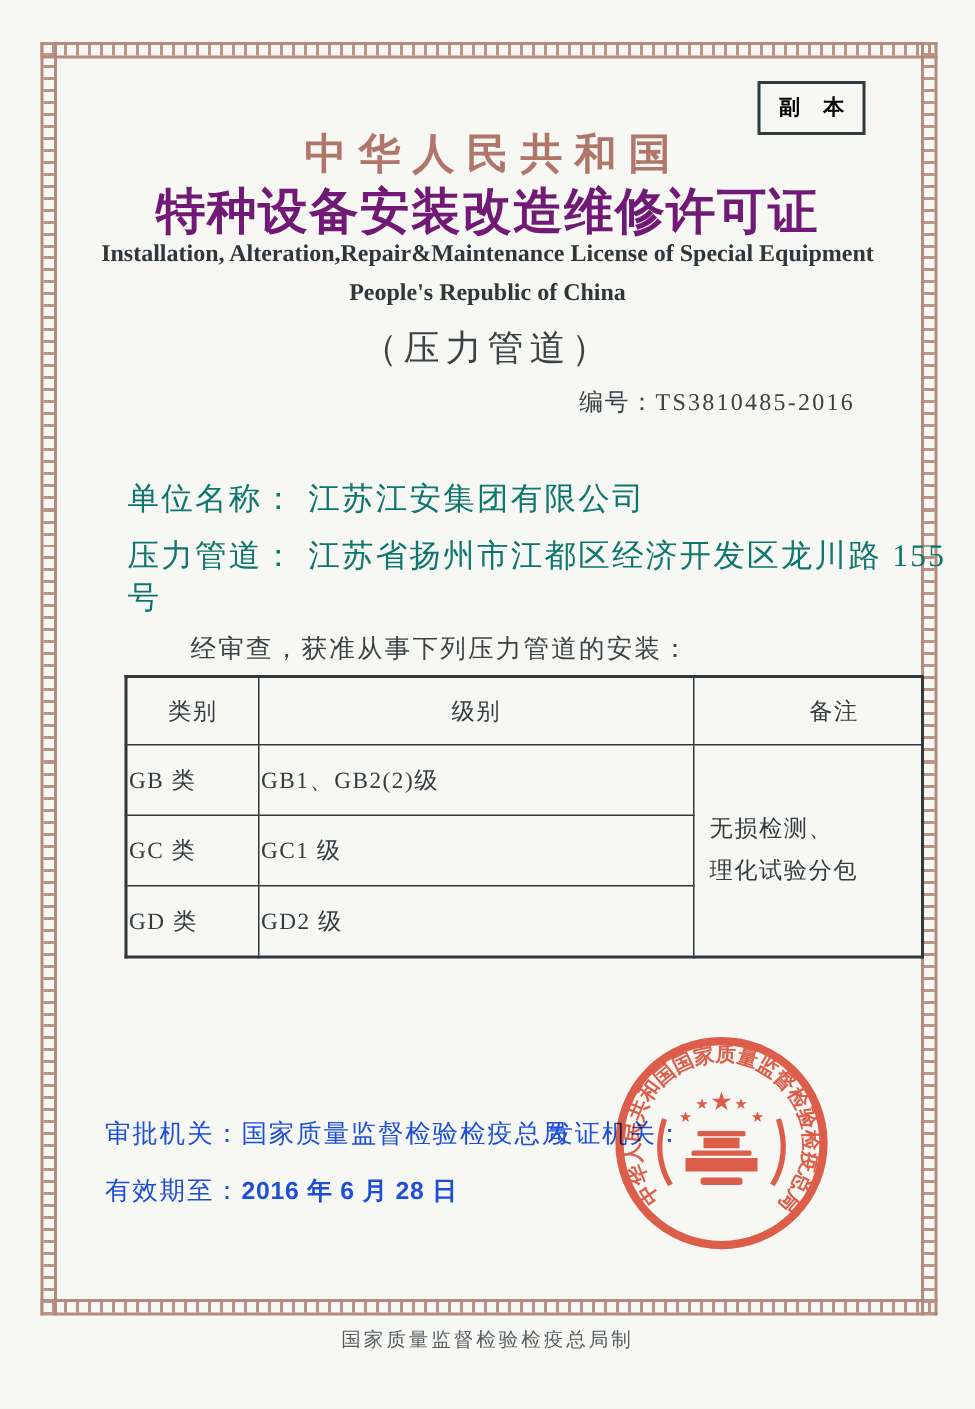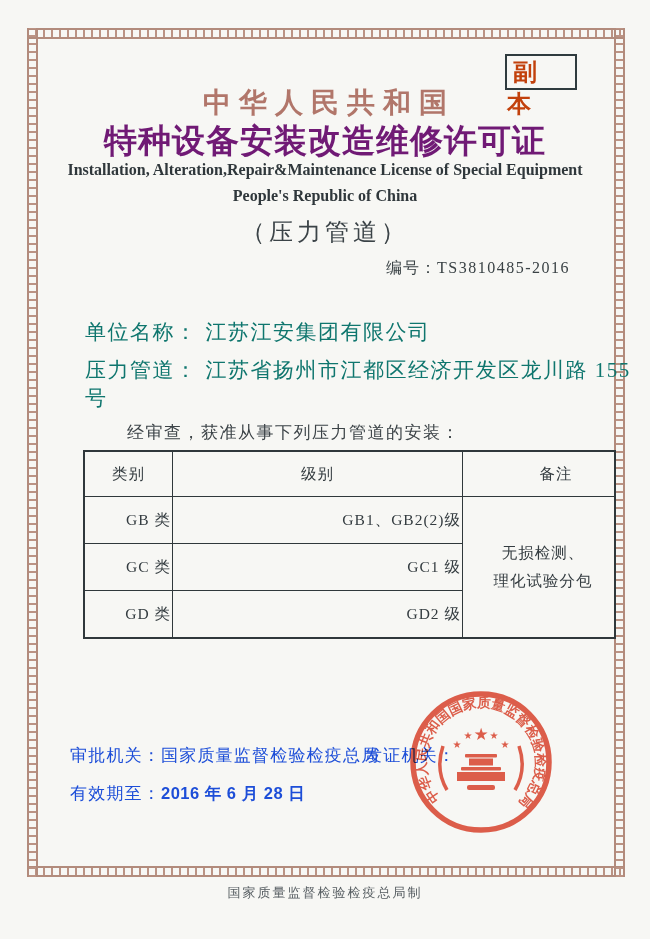--- a/index.html
+++ b/index.html
@@ -17,22 +17,22 @@
        border-top:2px solid #b28b7c; border-bottom:2px solid #b28b7c;
        background:repeating-linear-gradient(90deg,#bb9384 0 2px,transparent 2px 8px);}
   .b-v{top:0; height:100%; width:11px;
        border-left:2px solid #b28b7c; border-right:2px solid #b28b7c;
        background:repeating-linear-gradient(0deg,#bb9384 0 2px,transparent 2px 8px);}
   .b-top{top:0;} .b-bottom{bottom:0;} .b-left{left:0;} .b-right{right:0;}
   
   .badge{
     position:absolute; left:505px; top:54px; width:72px; height:36px;
     border:2.5px solid #2f3b3e; box-sizing:border-box;
-    display:flex; align-items:flex-start; justify-content:center;
-    font-size:24px; font-weight:bold; color:#c2410c; letter-spacing:6px;
+    display:flex; align-items:center; justify-content:center;
+    font-size:14px; font-weight:bold; color:#000000; letter-spacing:6px;
     text-indent:6px; background:#f7f7f4;
   }
   
   .title-cn{position:absolute; left:0; top:84px; width:100%; text-align:center;
     font-size:28px; font-weight:bold; color:#b1766a; letter-spacing:8px; text-indent:8px;}
   .title-main{position:absolute; left:0; top:119px; width:100%; text-align:center;
     font-size:33px; font-weight:bold; color:#701a75; letter-spacing:1px;}
   .title-en1{position:absolute; left:0; top:161px; width:100%; text-align:center;
     font-size:16px; font-weight:bold; color:#2f373b;}
   .title-en2{position:absolute; left:0; top:187px; width:100%; text-align:center;
@@ -50,23 +50,23 @@
   .intro{position:absolute; left:115px; top:421px; font-size:17px; color:#3c4347; letter-spacing:1.5px;margin-left:12px;}
   
   table.scope-table{
     position:absolute; left:83px; top:450px; width:486px; height:176px;
     border-collapse:collapse; table-layout:fixed;
     font-size:15.5px; color:#343c40; letter-spacing:1px;
   }
   table.scope-table, .scope-table th, .scope-table td{border:1.3px solid #30383b;}
   table.scope-table{border:2.5px solid #30383b;}
   .scope-table th{font-weight:normal; height:42px;}
-  .scope-table td{text-align:right; height:44px;}
+  .scope-table td{text-align:left; height:44px;}
   .scope-table .c1{width:85px;} .scope-table .c2{width:287px;} .scope-table .c3{width:114px;padding-left:36px;}
-  .scope-table td.remark{text-align:center; padding-left:10px; line-height:1.8;}
+  .scope-table td.remark{text-align:left; padding-left:10px; line-height:1.8;}
   .scope-table td.remark span{display:block;}
   
   .bot{position:absolute; font-size:17px; color:#1d4ed8; letter-spacing:1.2px; white-space:nowrap;}
   .bot .num{font-family:"Liberation Sans","DejaVu Sans",sans-serif; font-size:16.5px; font-weight:600; letter-spacing:0.5px;}
   .bl1{left:70px;  top:744px;}
   .br1{left:365px; top:744px;}
   .bl2{left:70px;  top:782px;}
   .br2{left:365px; top:782px;}
   
   .seal{position:absolute; left:395px; top:676px; mix-blend-mode:multiply; opacity:0.88; pointer-events:none;}

